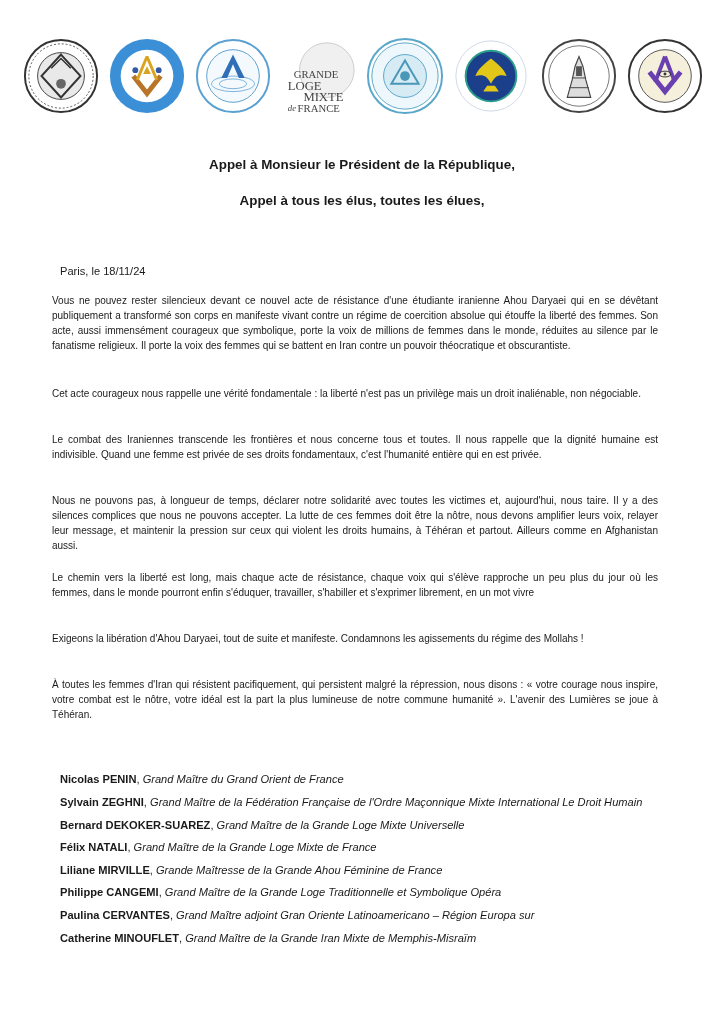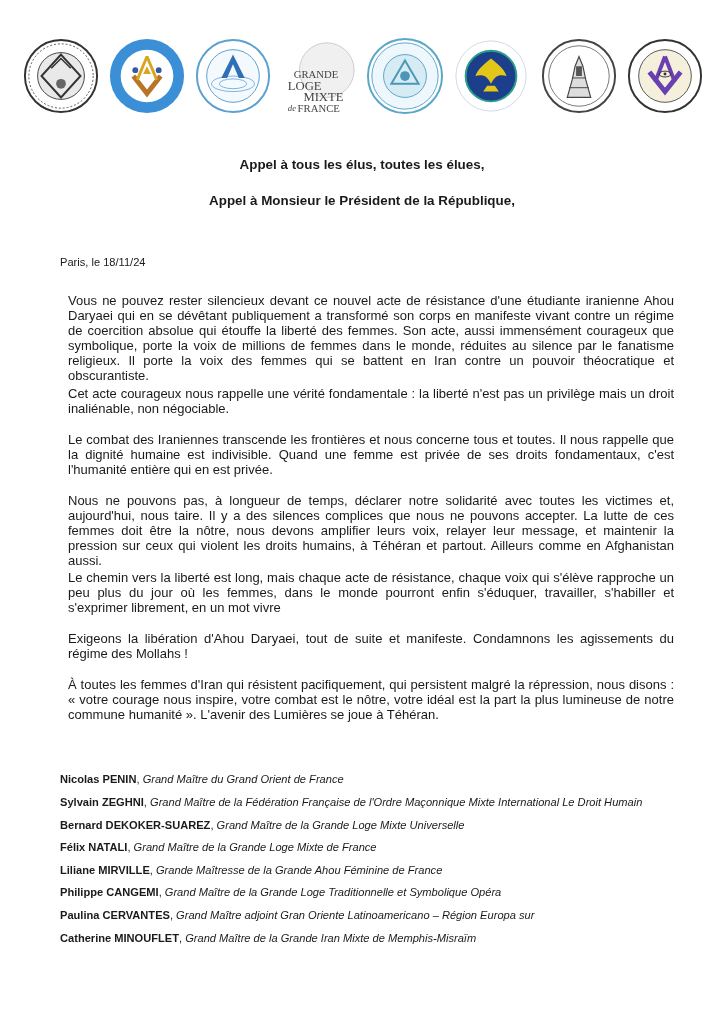--- a/index.html
+++ b/index.html
@@ -4,22 +4,22 @@
 <style>
   html, body { margin: 0; padding: 0; background: #ffffff; }
   body { width: 724px; height: 1024px; position: relative; overflow: hidden;
          font-family: "Liberation Sans", sans-serif; color: #1a1a1a; }
   .logos { position: absolute; top: 36px; left: 22px; width: 690px; height: 88px; text-align: right; }
   .logo { position: absolute; top: 0; width: 78px; height: 80px; display: flex; align-items: center; justify-content: center; }
   .logo svg { width: 100%; height: 100%; }
   .titles { position: absolute; top: 157px; left: 0; width: 724px; text-align: center; }
   .title { font-weight: bold; font-size: 13.4px; margin: 0; line-height: 16px; }
   .title + .title { margin-top: 20px; }
-  .date { position: absolute; left: 60px; top: 256px; font-size: 11.1px; }
-  p.par { margin: 0; text-align: justify; position: absolute; left: 68px; width: 606px; font-size: 13px; line-height: 15px; }
+  .date { position: absolute; left: 60px; top: 265px; font-size: 11.1px; }
+  p.par { margin: 0; text-align: justify; position: absolute; left: 52px; width: 606px; font-size: 10px; line-height: 15px; }
   .sig { position: absolute; left: 60px; font-size: 11.1px; line-height: 14px; white-space: nowrap; }
   .sig b { font-weight: bold; }
   .sig i { font-style: italic; }
 </style>
 </head>
 <body>
 
 <div class="logos">
 
   <div class="logo" style="left:0px;">
@@ -103,22 +103,22 @@
         <circle cx="40" cy="40" r="27" fill="#f5f0dc" stroke="#555" stroke-width="1"></circle>
         <path d="M24 36 L40 56 L56 36" fill="none" stroke="#6a3fb0" stroke-width="5"></path>
         <path d="M40 20 L30 46 M40 20 L50 46" stroke="#6a3fb0" stroke-width="4"></path>
         <ellipse cx="40" cy="38" rx="6" ry="3" fill="none" stroke="#333" stroke-width="1"></ellipse>
         <circle cx="40" cy="38" r="1.5" fill="#333"></circle>
       </svg>
   </div>
 </div>
 
 <div class="titles">
+  <p class="title">Appel à Monsieur le Président de la République,</p>
   <p class="title">Appel à tous les élus, toutes les élues,</p>
-  <p class="title">Appel à Monsieur le Président de la République,</p>
 </div>
 
 <div class="date">Paris, le 18/11/24</div>
 
 <p class="par" style="top:293px;">Vous ne pouvez rester silencieux devant ce nouvel acte de résistance d'une étudiante iranienne Ahou Daryaei qui en se dévêtant publiquement a transformé son corps en manifeste vivant contre un régime de coercition absolue qui étouffe la liberté des femmes. Son acte, aussi immensément courageux que symbolique, porte la voix de millions de femmes dans le monde, réduites au silence par le fanatisme religieux. Il porte la voix des femmes qui se battent en Iran contre un pouvoir théocratique et obscurantiste.</p>
 <p class="par" style="top:386px;">Cet acte courageux nous rappelle une vérité fondamentale : la liberté n'est pas un privilège mais un droit inaliénable, non négociable.</p>
 <p class="par" style="top:432px;">Le combat des Iraniennes transcende les frontières et nous concerne tous et toutes. Il nous rappelle que la dignité humaine est indivisible. Quand une femme est privée de ses droits fondamentaux, c'est l'humanité entière qui en est privée.</p>
 <p class="par" style="top:493px;">Nous ne pouvons pas, à longueur de temps, déclarer notre solidarité avec toutes les victimes et, aujourd'hui, nous taire. Il y a des silences complices que nous ne pouvons accepter. La lutte de ces femmes doit être la nôtre, nous devons amplifier leurs voix, relayer leur message, et maintenir la pression sur ceux qui violent les droits humains, à Téhéran et partout. Ailleurs comme en Afghanistan aussi.</p>
 <p class="par" style="top:570px;">Le chemin vers la liberté est long, mais chaque acte de résistance, chaque voix qui s'élève rapproche un peu plus du jour où les femmes, dans le monde pourront enfin s'éduquer, travailler, s'habiller et s'exprimer librement, en un mot vivre</p>
 <p class="par" style="top:631px;">Exigeons la libération d'Ahou Daryaei, tout de suite et manifeste. Condamnons les agissements du régime des Mollahs !</p>

